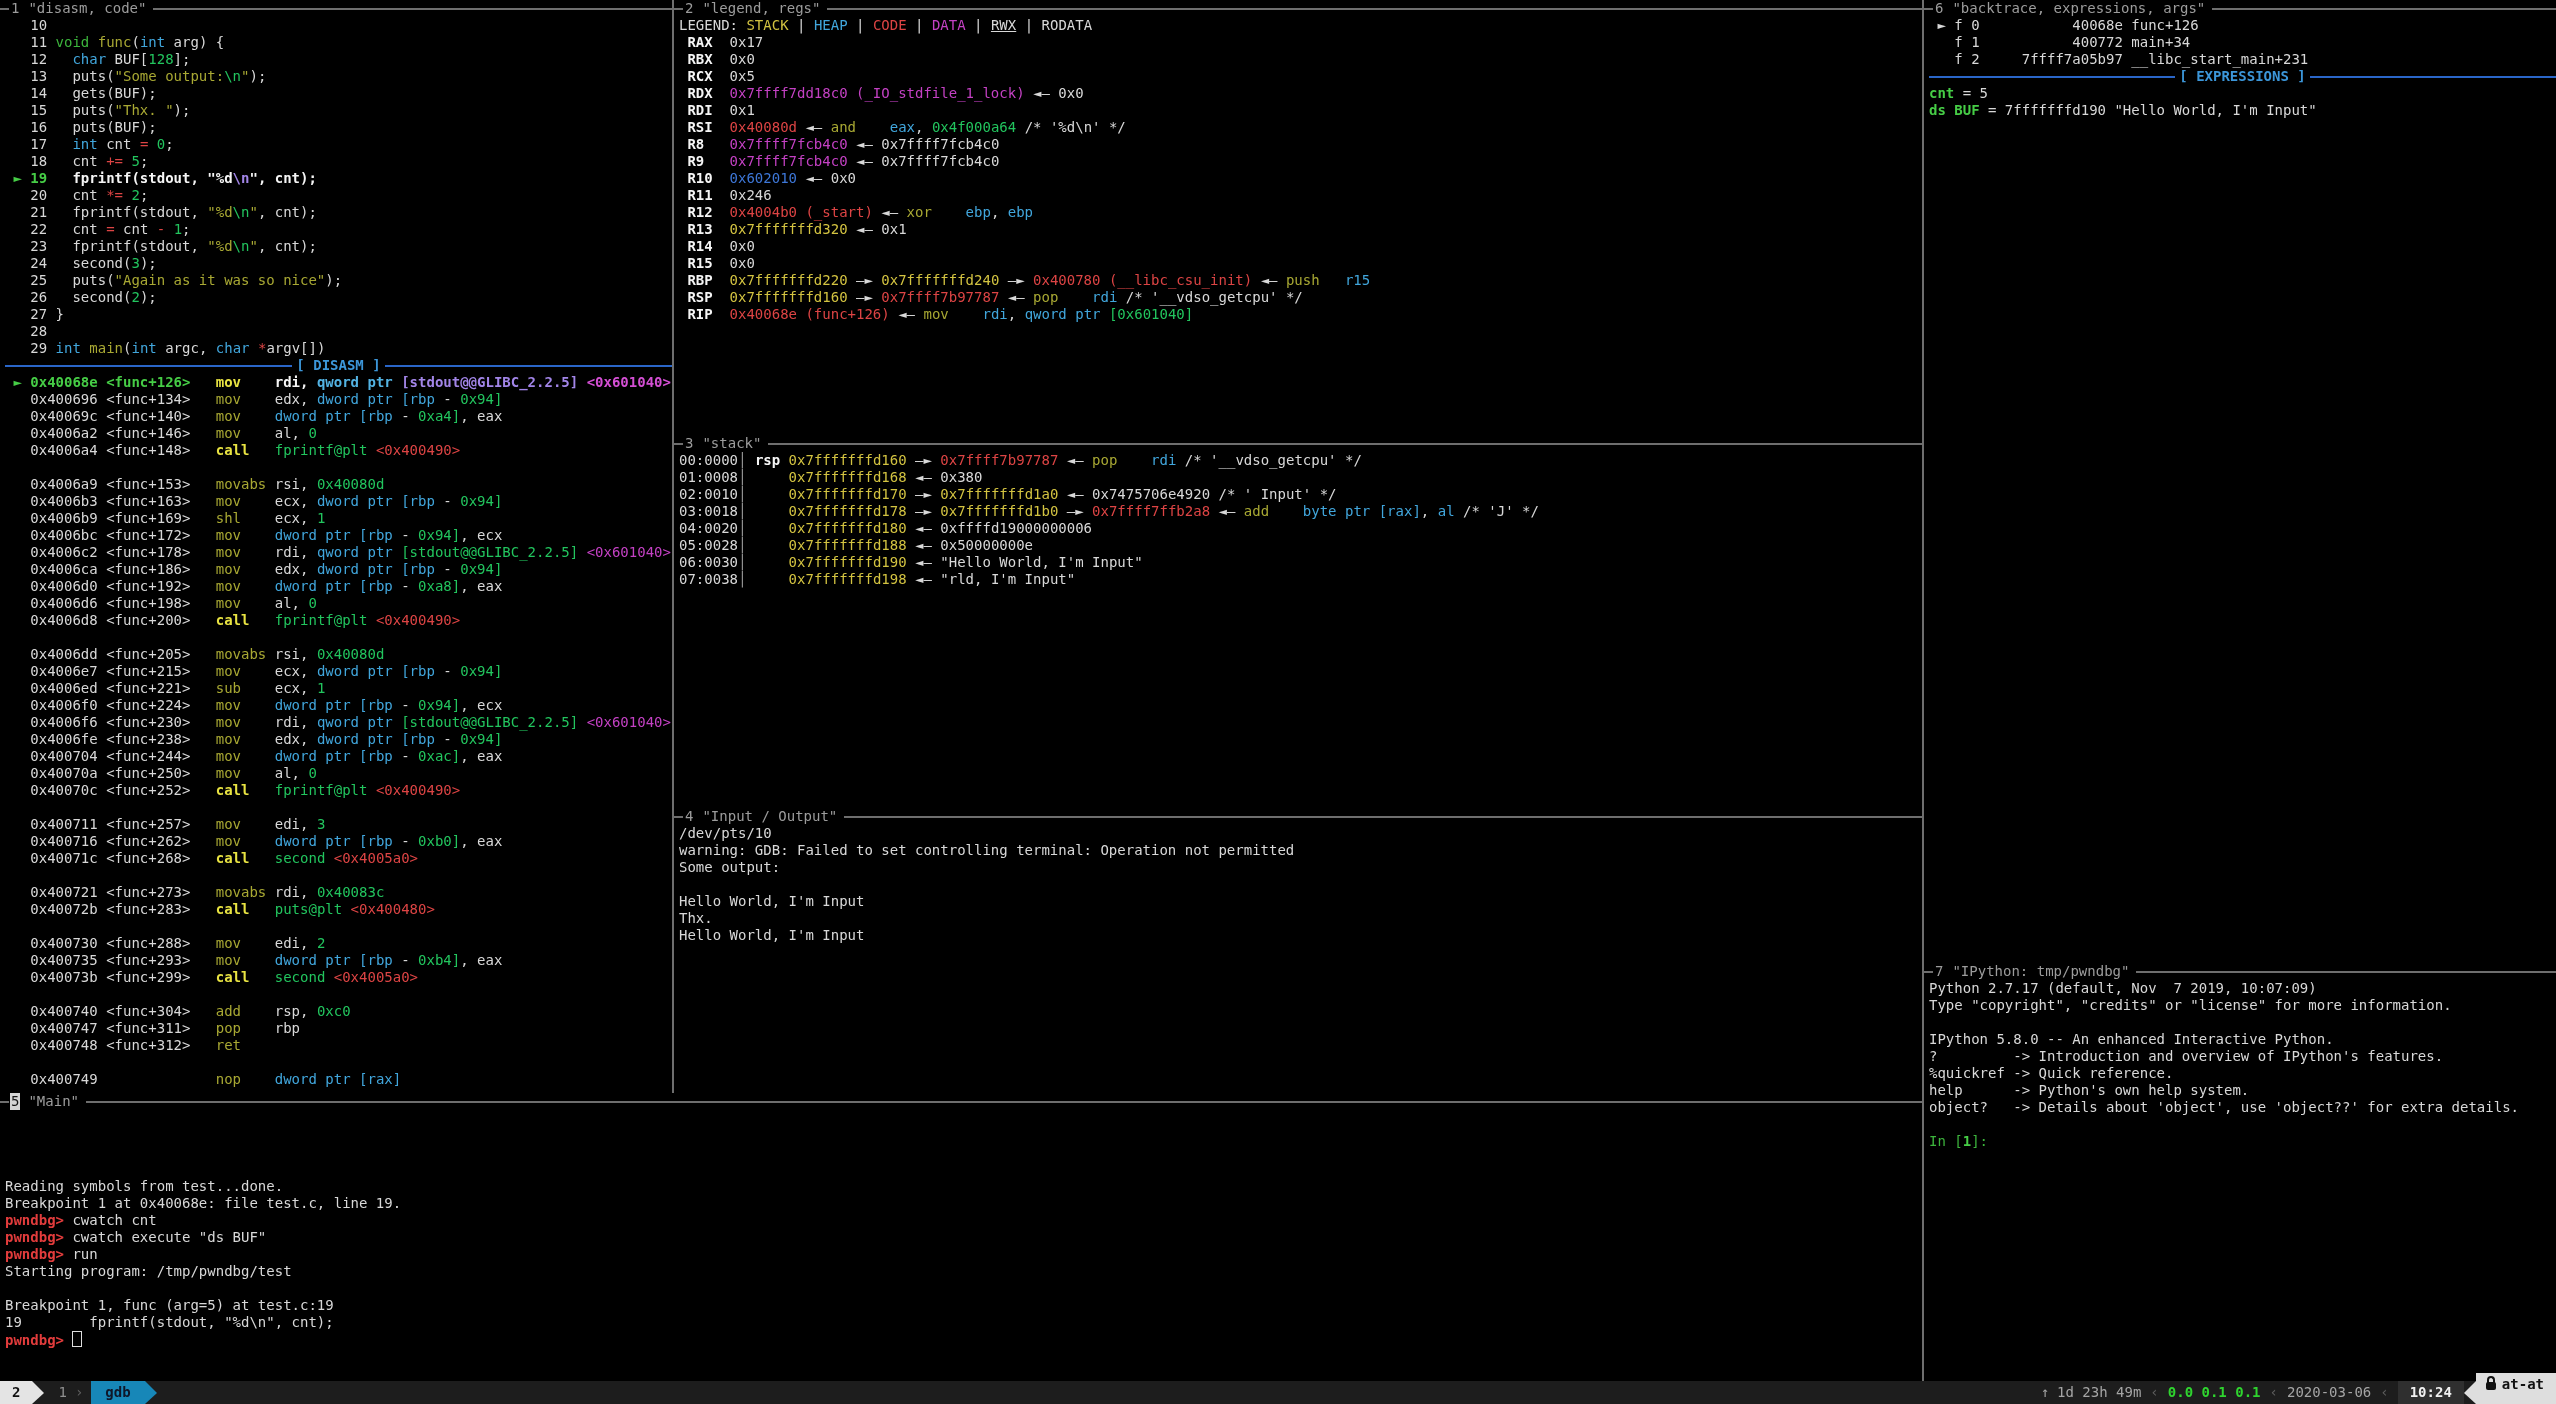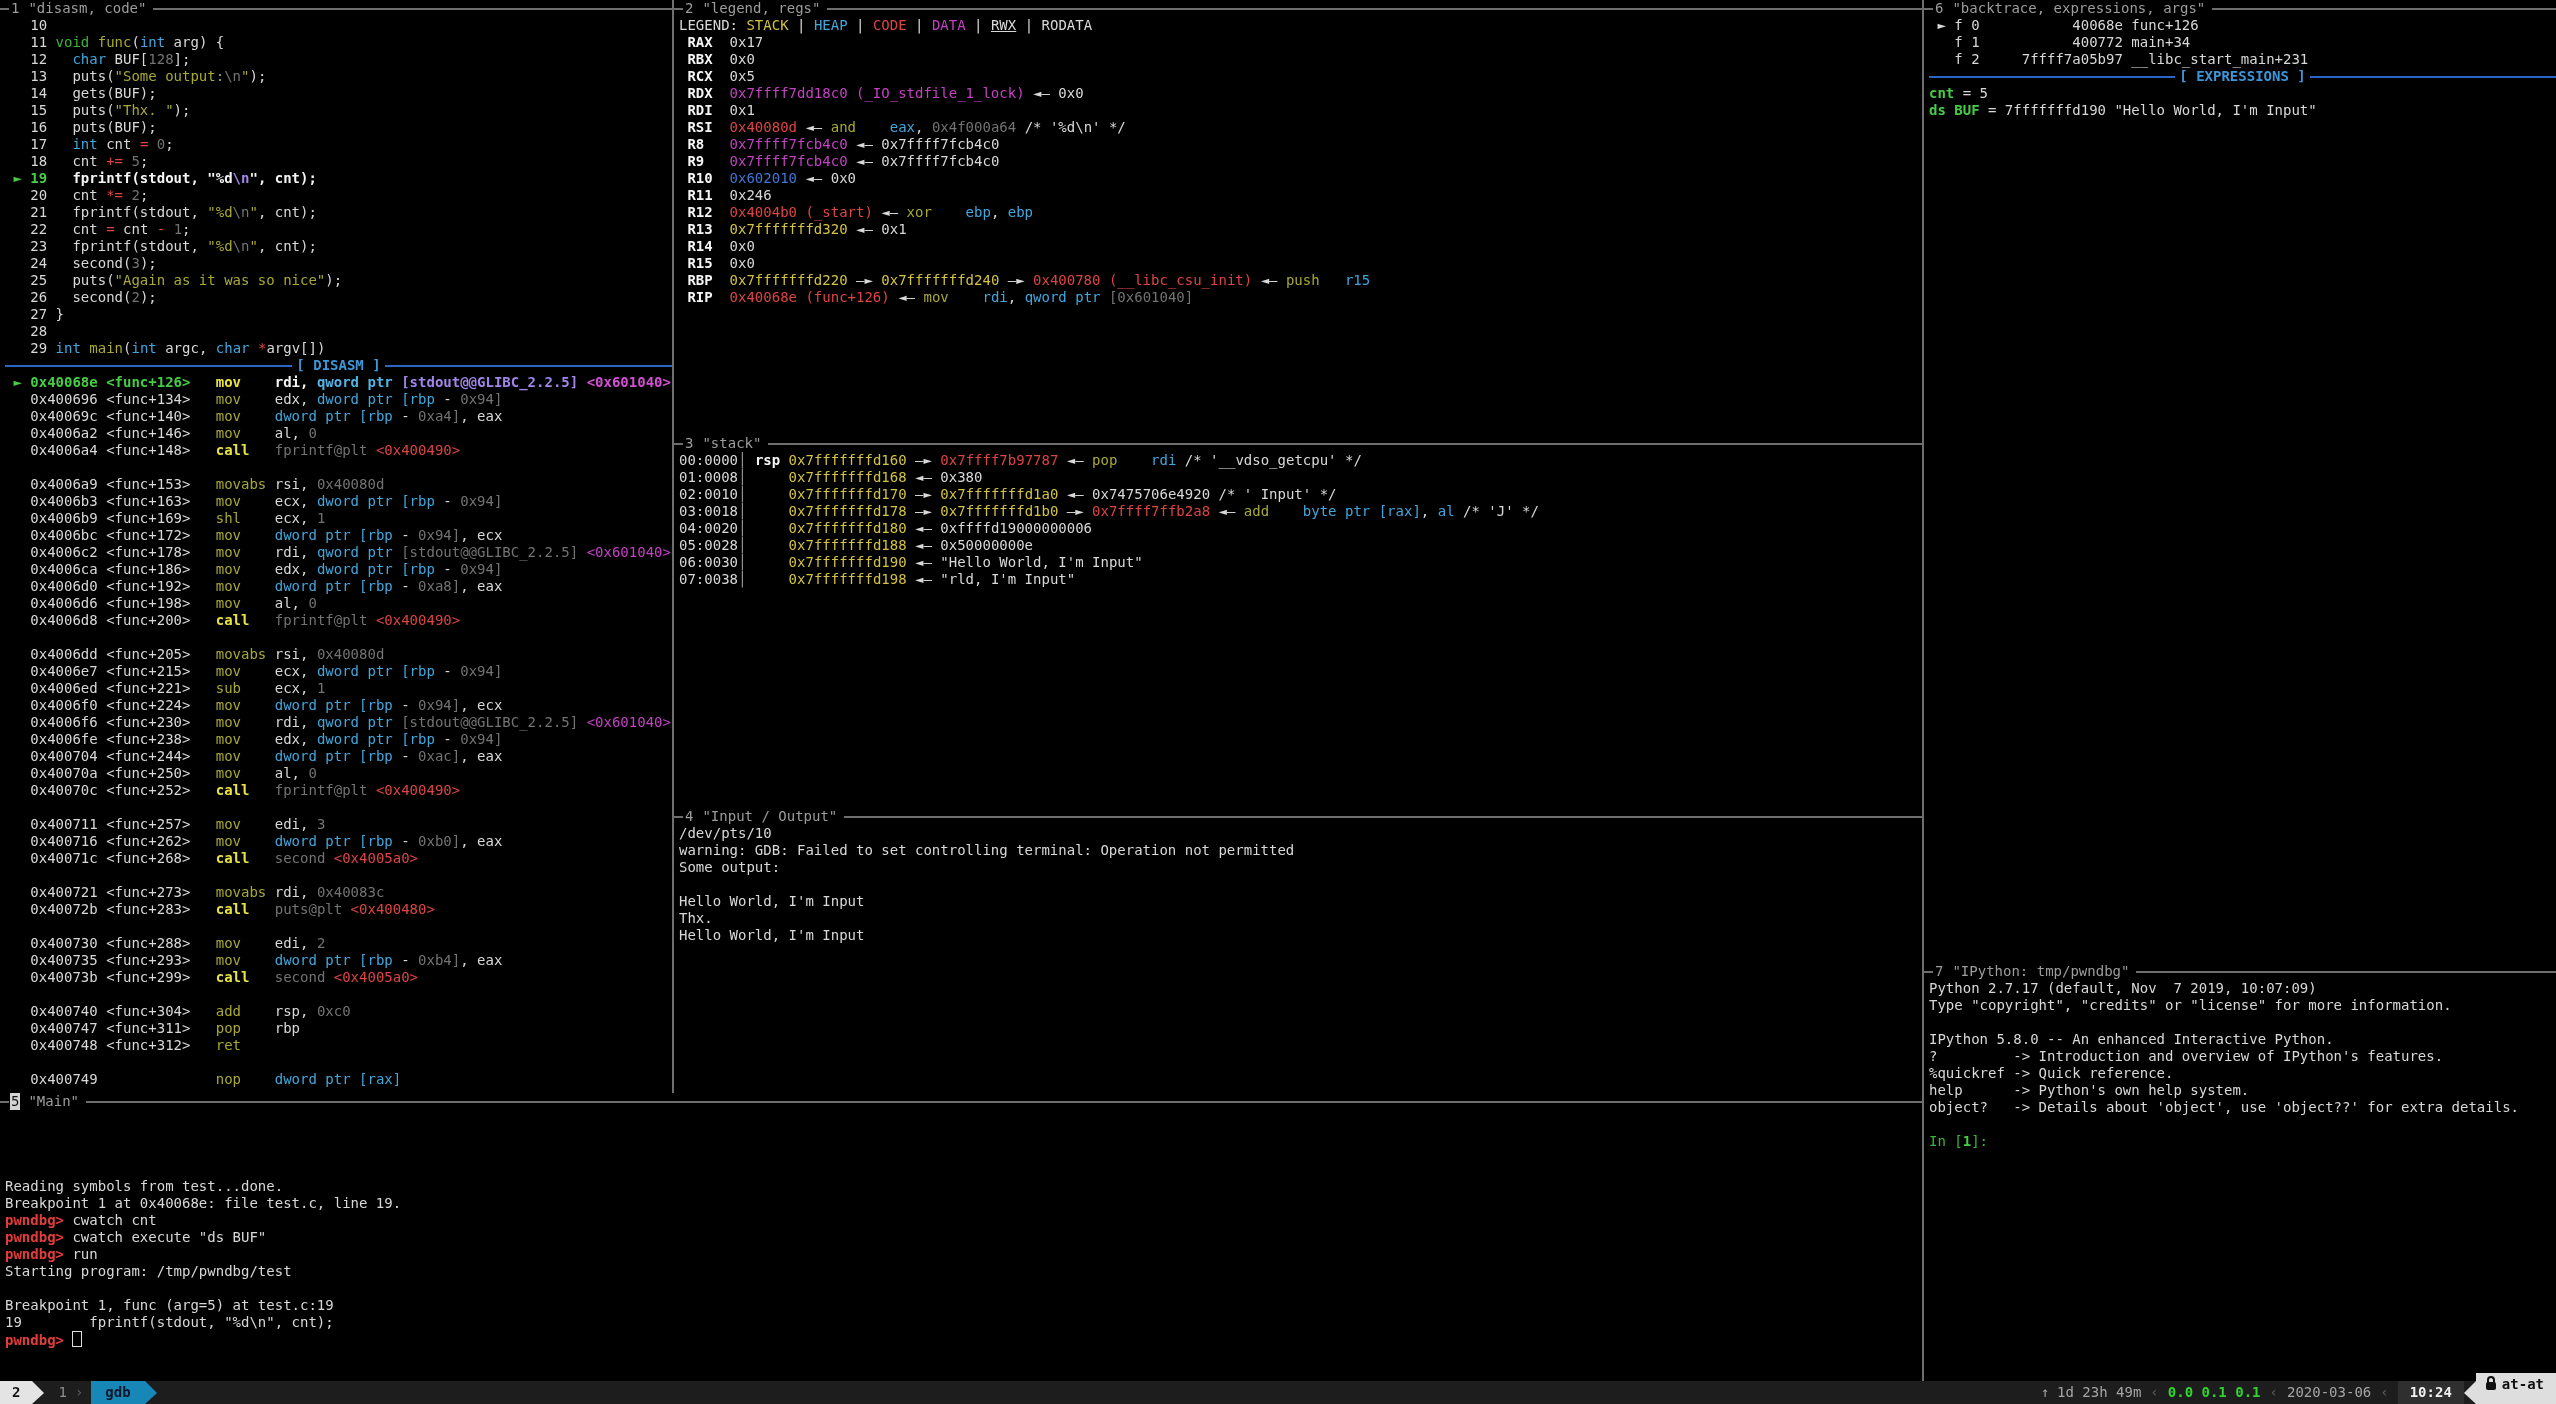--- a/index.html
+++ b/index.html
@@ -14,21 +14,21 @@
   .g{color:#3cb43c}
   .gb{color:#46cd46;font-weight:bold}
   .r{color:#dd4444}
   .rb{color:#e23c3c;font-weight:bold}
   .y{color:#d3c341}
   .yb{color:#e8e342;font-weight:bold}
   .o{color:#a8a833}
   .c{color:#41a6dc}
   .cb{color:#53b4e4;font-weight:bold}
   .b{color:#3d77d8}
-  .p{color:#737373}
+  .p{color:#22c55e}
   .pb{color:#a285e8;font-weight:bold}
   .m{color:#c441c4}
   .mb{color:#d44fd4;font-weight:bold}
   .u{color:#d8d8d8;text-decoration:underline}
   .cursor{display:inline-block;width:8px;height:14px;border:1px solid #dedede;vertical-align:-2px}
   
   .ptitle{height:17px;display:flex;align-items:center;color:#9c9c9c;}
   .ptitle .stub{width:9px;height:2px;background:#6e6e6e;flex:0 0 auto}
   .ptitle .pnum{margin:0 0 0 1px;padding:0 1px}
   .ptitle .pnum.active-num{background:#d4d4d4;color:#141414}
@@ -166,20 +166,21 @@
       <div class="tl"><span class="wb"> RSI  </span><span class="r">0x40080d </span><span class="w">◄— </span><span class="o">and    </span><span class="c">eax</span><span class="w">, </span><span class="p">0x4f000a64</span><span class="w"> /* '%d\n' */</span></div>
       <div class="tl"><span class="wb"> R8   </span><span class="m">0x7ffff7fcb4c0 </span><span class="w">◄— 0x7ffff7fcb4c0</span></div>
       <div class="tl"><span class="wb"> R9   </span><span class="m">0x7ffff7fcb4c0 </span><span class="w">◄— 0x7ffff7fcb4c0</span></div>
       <div class="tl"><span class="wb"> R10  </span><span class="b">0x602010 </span><span class="w">◄— 0x0</span></div>
       <div class="tl"><span class="wb"> R11  </span><span class="w">0x246</span></div>
       <div class="tl"><span class="wb"> R12  </span><span class="r">0x4004b0 (_start) </span><span class="w">◄— </span><span class="o">xor    </span><span class="c">ebp</span><span class="w">, </span><span class="c">ebp</span></div>
       <div class="tl"><span class="wb"> R13  </span><span class="y">0x7fffffffd320 </span><span class="w">◄— 0x1</span></div>
       <div class="tl"><span class="wb"> R14  </span><span class="w">0x0</span></div>
       <div class="tl"><span class="wb"> R15  </span><span class="w">0x0</span></div>
       <div class="tl"><span class="wb"> RBP  </span><span class="y">0x7fffffffd220 </span><span class="w">—► </span><span class="y">0x7fffffffd240 </span><span class="w">—► </span><span class="r">0x400780 (__libc_csu_init) </span><span class="w">◄— </span><span class="o">push   </span><span class="c">r15</span></div>
+      <div class="tl"><span class="wb"> RSP  </span><span class="y">0x7fffffffd160 </span><span class="w">—► </span><span class="r">0x7ffff7b97787 </span><span class="w">◄— </span><span class="o">pop    </span><span class="c">rdi</span><span class="w"> /* '__vdso_getcpu' */</span></div>
       <div class="tl"><span class="wb"> RIP  </span><span class="r">0x40068e (func+126) </span><span class="w">◄— </span><span class="o">mov    </span><span class="c">rdi</span><span class="w">, </span><span class="c">qword ptr </span><span class="p">[0x601040]</span></div>
     </div>
 </div>
 
 <div class="pane" id="p3">
   <div class="ptitle">
     <span class="stub"></span>
       <span class="pnum">3</span>
       <span class="ptext">"stack"</span>
       <span class="fill"></span>

